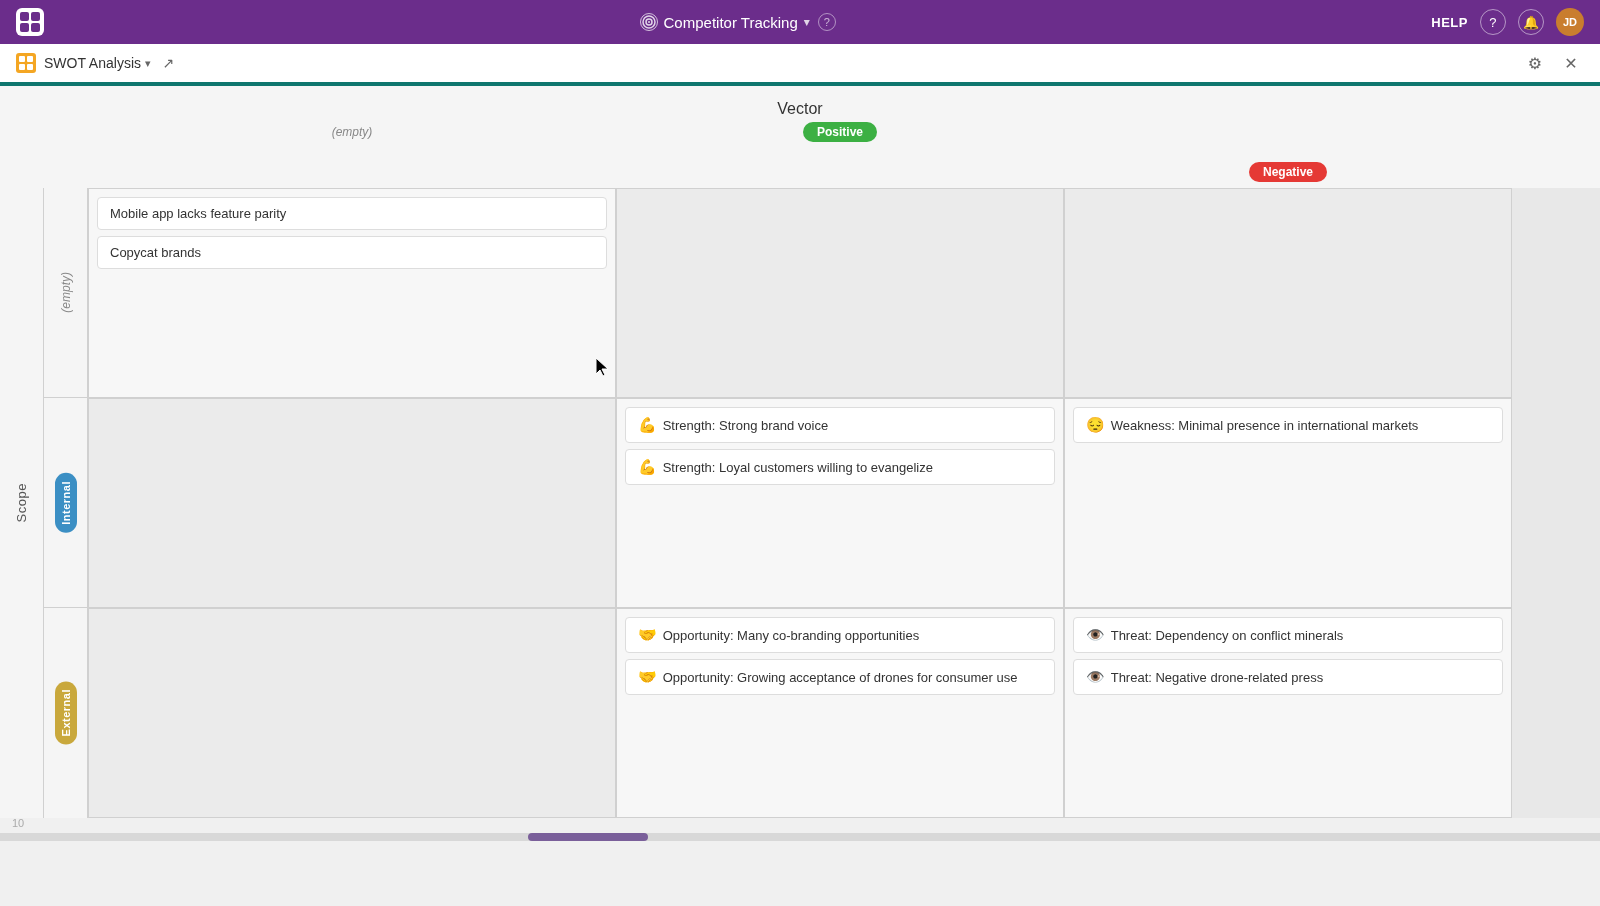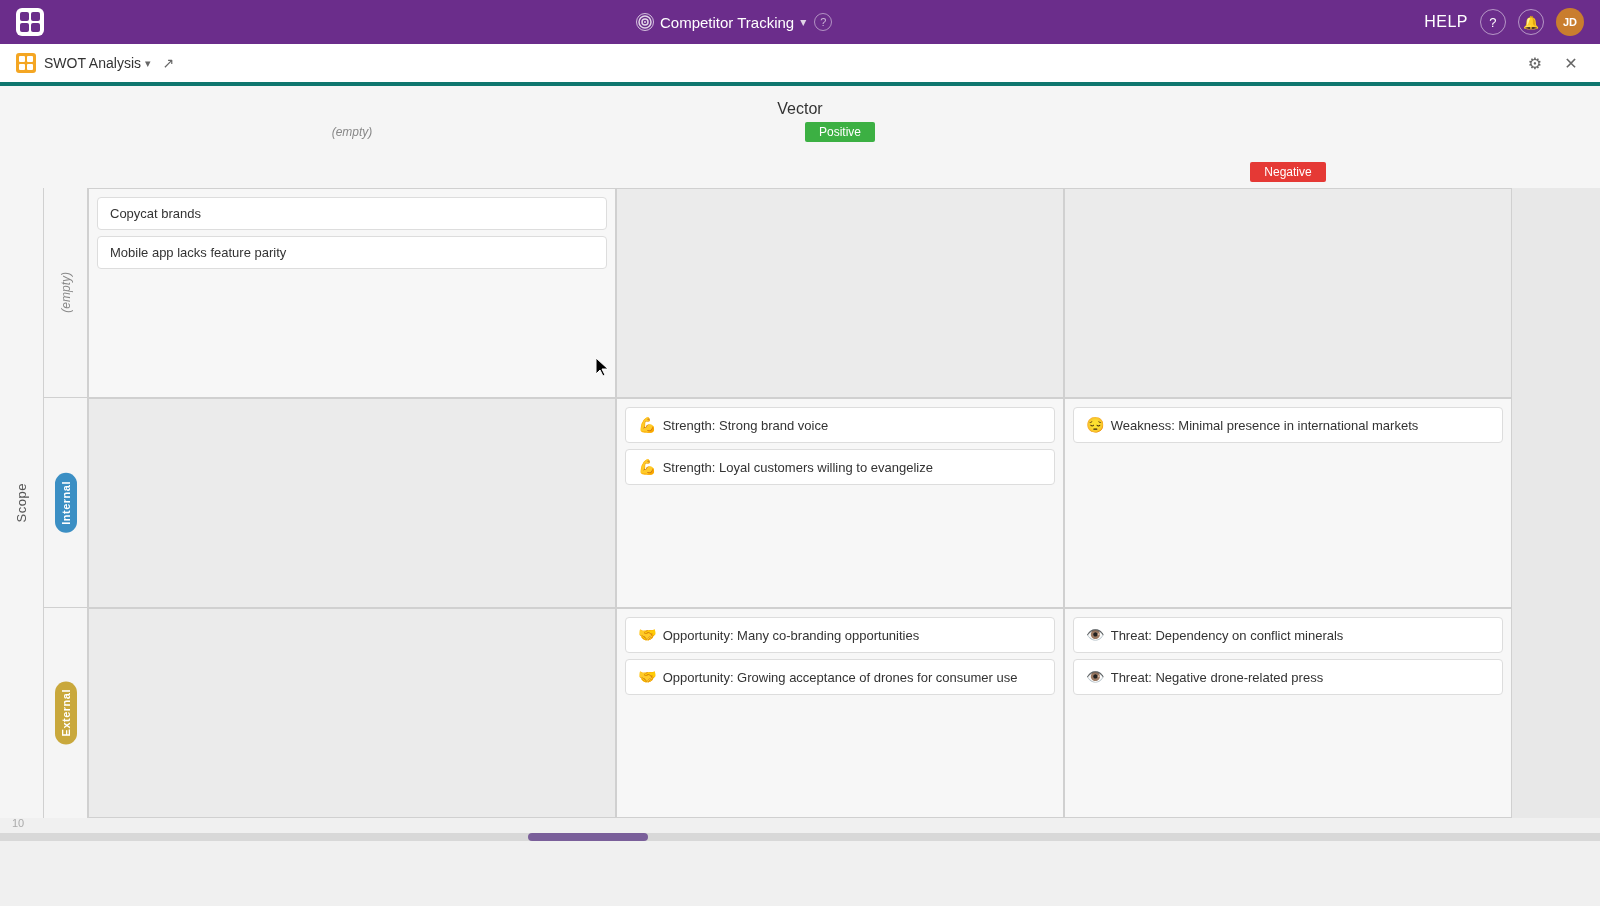--- a/index.html
+++ b/index.html
@@ -46,23 +46,23 @@
     .vector-heading {
       text-align: center;
       font-size: 16px;
       font-weight: 500;
       color: #333;
       padding: 14px 0 8px;
     }
     .badge {
       display: inline-block;
       padding: 3px 14px;
-      border-radius: 2px;
+      border-radius: 10px;
       font-size: 12px;
-      font-weight: 400;
+      font-weight: 700;
       color: white;
     }
     .badge-positive { background: #3cb043; }
     .badge-negative { background: #e53935; margin-top: 40px; }
     .row-label-rotated {
       writing-mode: vertical-rl;
       transform: rotate(180deg);
       font-size: 13px;
       color: #555;
       font-weight: 500;
@@ -136,21 +136,21 @@
           </svg>
         </div>
         <span>Competitor Tracking</span>
         <span style="cursor:pointer; opacity:0.8; font-size:12px;">▾</span>
       </div>
       <div class="info-icon">
         <span style="font-size:11px; color:rgba(255,255,255,0.8);">?</span>
       </div>
     </div>
     <div class="topbar-right">
-      <span style="cursor:pointer; font-size:16px; font-weight:400; letter-spacing:0.5px;">HELP</span>
+      <span style="cursor:pointer; font-size:13px; font-weight:700; letter-spacing:0.5px;">HELP</span>
       <div class="help-icon">
         <span style="font-size:13px;">?</span>
       </div>
       <div class="bell-icon">
         <span>🔔</span>
       </div>
       <div class="avatar">
         <span style="font-size:11px;">JD</span>
       </div>
     </div>
@@ -204,24 +204,24 @@
       <div style="grid-column:1; grid-row:1/4; display:flex; align-items:center; justify-content:center; background:#f5f5f5; border-right: 1px solid #d0d0d0;">
         <span class="row-label-rotated" style="font-size:13px; color:#555; font-weight:500;">Scope</span>
       </div>
 
       <div style="grid-column:2; grid-row:1; display:flex; align-items:center; justify-content:center; background:#f5f5f5; border-right: 1px solid #d0d0d0; border-bottom: 1px solid #d0d0d0;">
         <span style="font-size:12px; color:#888; font-style:italic; writing-mode:vertical-rl; transform:rotate(180deg);">(empty)</span>
       </div>
 
       <div style="grid-column:3; grid-row:1; background:#f7f7f7; border: 1px solid #d0d0d0; padding:8px; overflow:auto;">
         <div class="card">
+          <span>Mobile app lacks feature parity</span>
+        </div>
+        <div class="card">
           <span>Copycat brands</span>
-        </div>
-        <div class="card">
-          <span>Mobile app lacks feature parity</span>
         </div>
       </div>
 
       <div style="grid-column:4; grid-row:1; background:#ebebeb; border: 1px solid #d0d0d0;">
       </div>
 
       <div style="grid-column:5; grid-row:1; background:#ebebeb; border: 1px solid #d0d0d0;">
       </div>
 
       <div style="grid-column:2; grid-row:2; display:flex; align-items:center; justify-content:center; background:#f5f5f5; border-right: 1px solid #d0d0d0; border-bottom: 1px solid #d0d0d0;">

